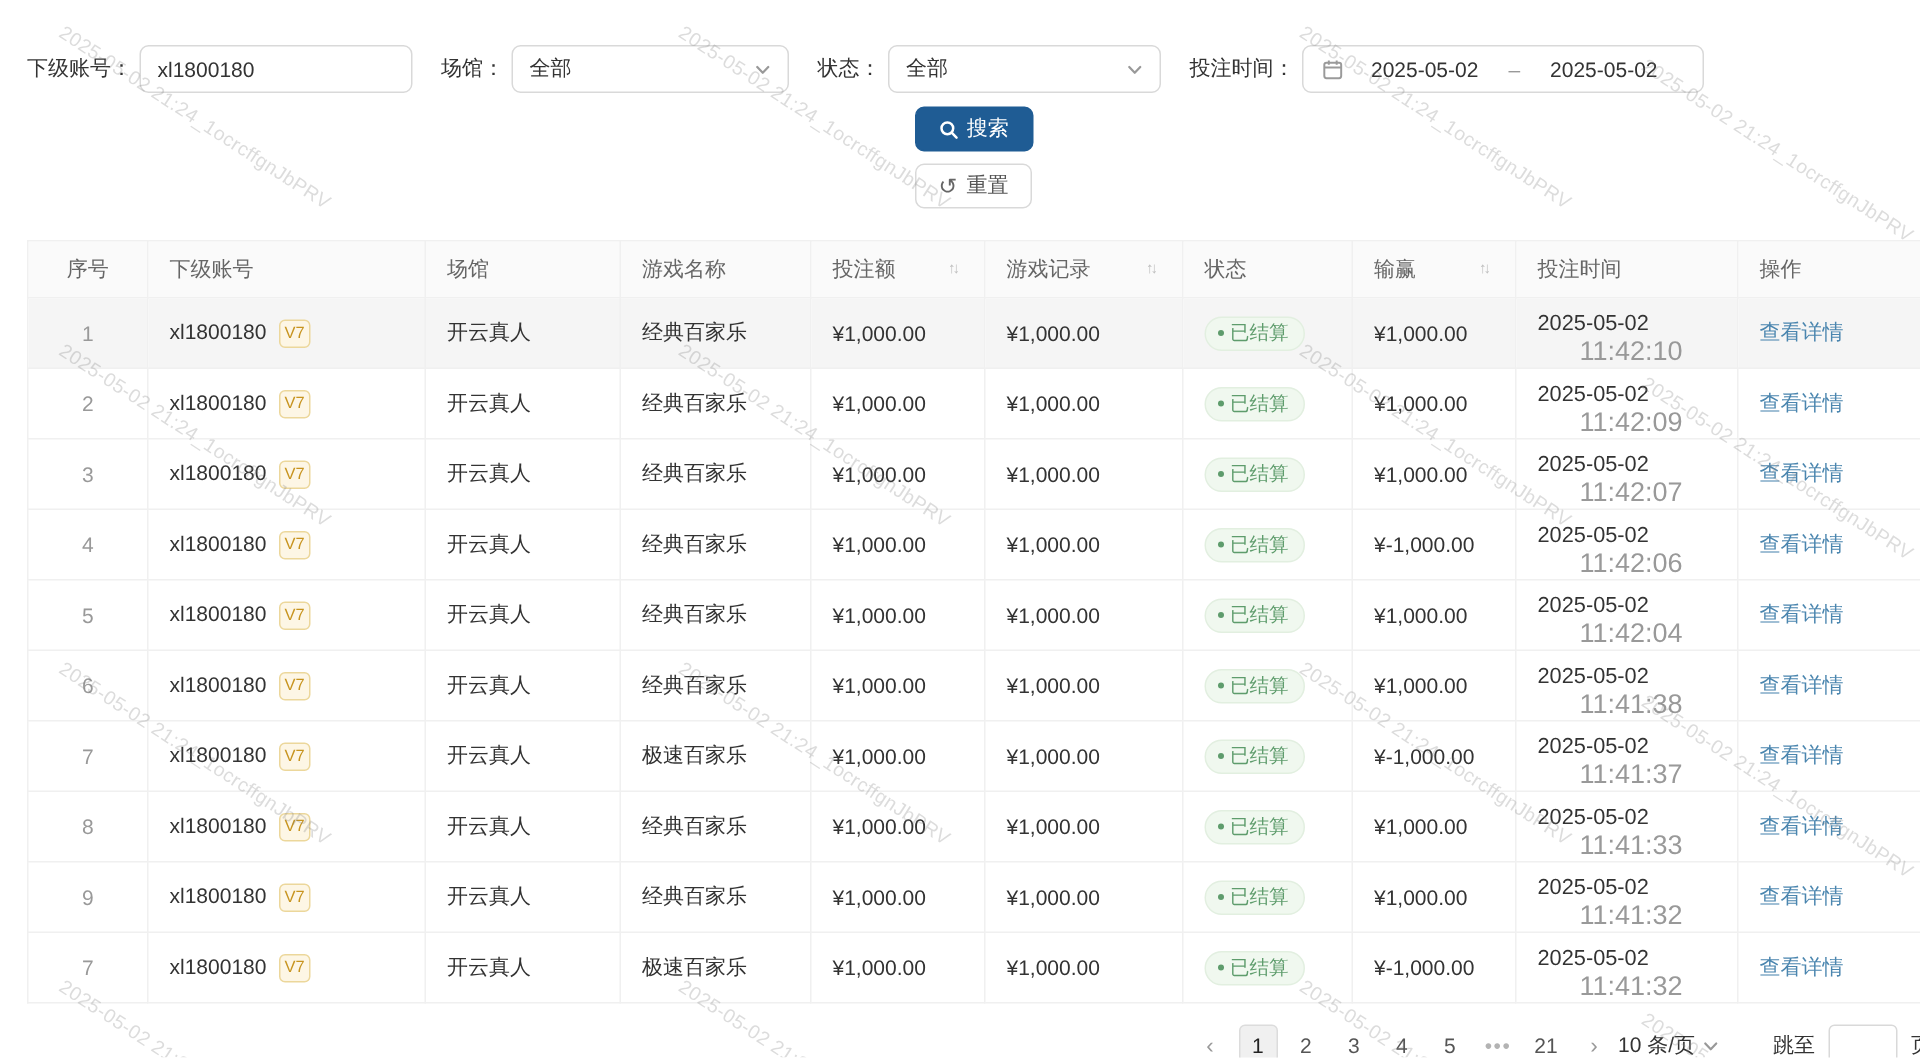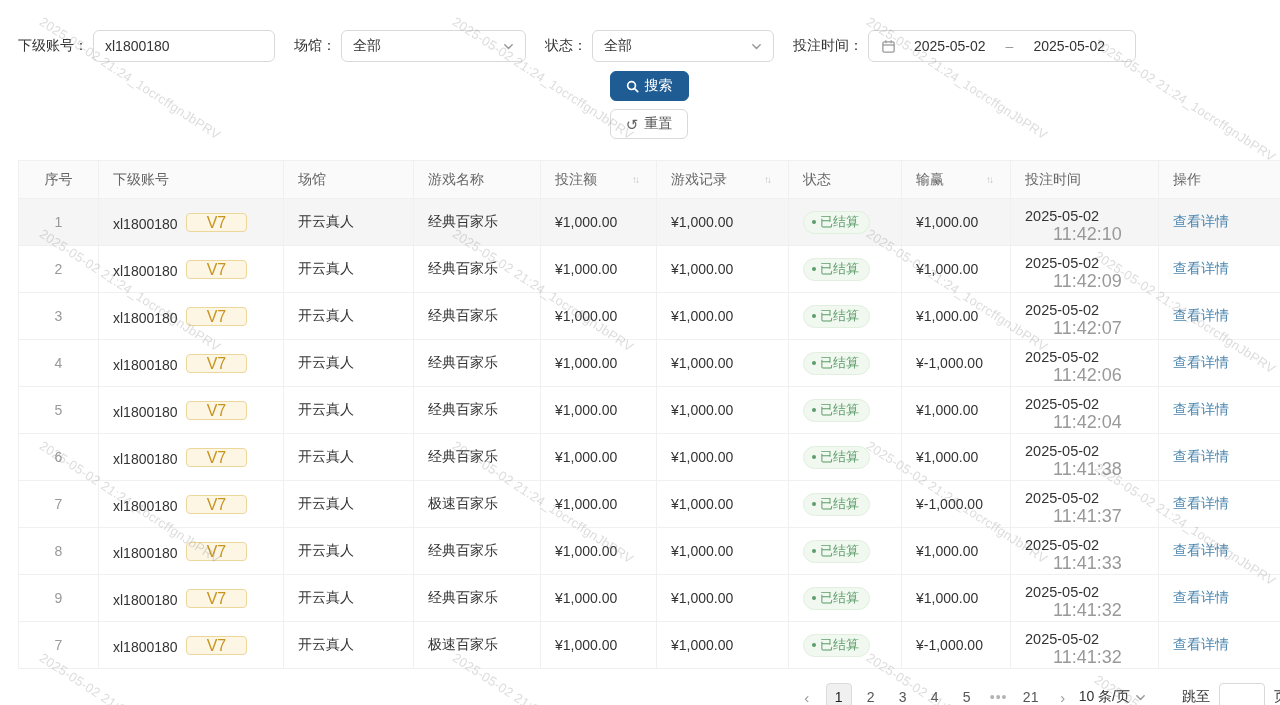--- a/index.html
+++ b/index.html
@@ -47,22 +47,22 @@
     margin:21px 0 0 18px; font-size:14px; }
   .records th, .records td { border:1px solid #f0f0f0; padding:0 14px; text-align:left;
     overflow:hidden; white-space:nowrap; }
   .records th { height:38px; background:#fafafa; color:#666; font-weight:400; }
   .records th.sortable .thwrap { display:flex; align-items:center; justify-content:space-between; }
   .records td { height:47px; color:#333; }
   .records tr.hl td { background:#f5f5f5; }
   .sorter { color:#bfbfbf; font-size:10px; letter-spacing:-2px; padding-right:4px; cursor:pointer; }
   td.cnum, th.cnum { text-align:center; padding:0 6px; }
   td.cnum { color:#999; }
-  .lvl-badge { display:inline-block; margin-left:8px; font-size:16px; color:#c7941f;
-    background:#fdf6e5; border:1px solid #ecd79b; border-radius:4px; padding:0 20px;
+  .lvl-badge { display:inline-block; margin-left:8px; font-size:11px; color:#c7941f;
+    background:#fdf6e5; border:1px solid #ecd79b; border-radius:4px; padding:0 3px;
     line-height:17px; vertical-align:1px; }
   .pill { display:inline-flex; align-items:center; gap:4px; background:#f0f8ef;
     border:1px solid #e2efe0; color:#5e9c6c; border-radius:12px; padding:2px 10px 3px 8px;
     font-size:13px; line-height:16px; }
   .pill .dot { width:4px; height:4px; border-radius:50%; background:#5e9c6c; }
   .win-pos { color:#549b63; }
   .win-neg { color:#d25452; }
   .tcell .d1 { line-height:19px; color:#333; font-size:14.5px; margin-top:5px; }
   .tcell .d2 { line-height:16px; color:#999; font-size:18px;margin-left:28px; }
   a.detail-link { color:#4b86af; text-decoration:none; cursor:pointer; }

